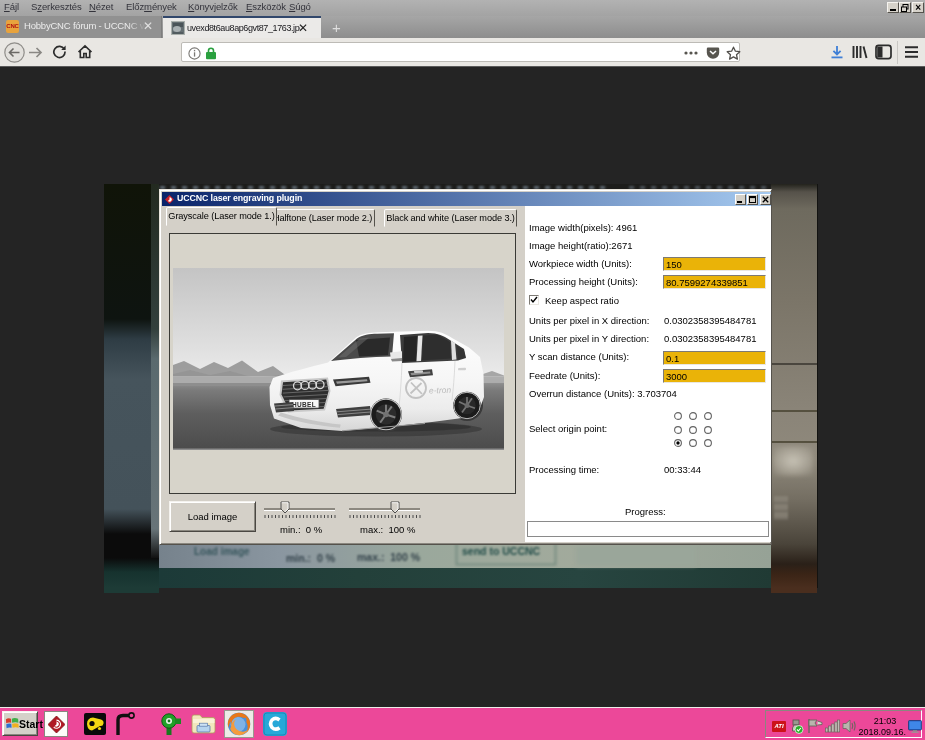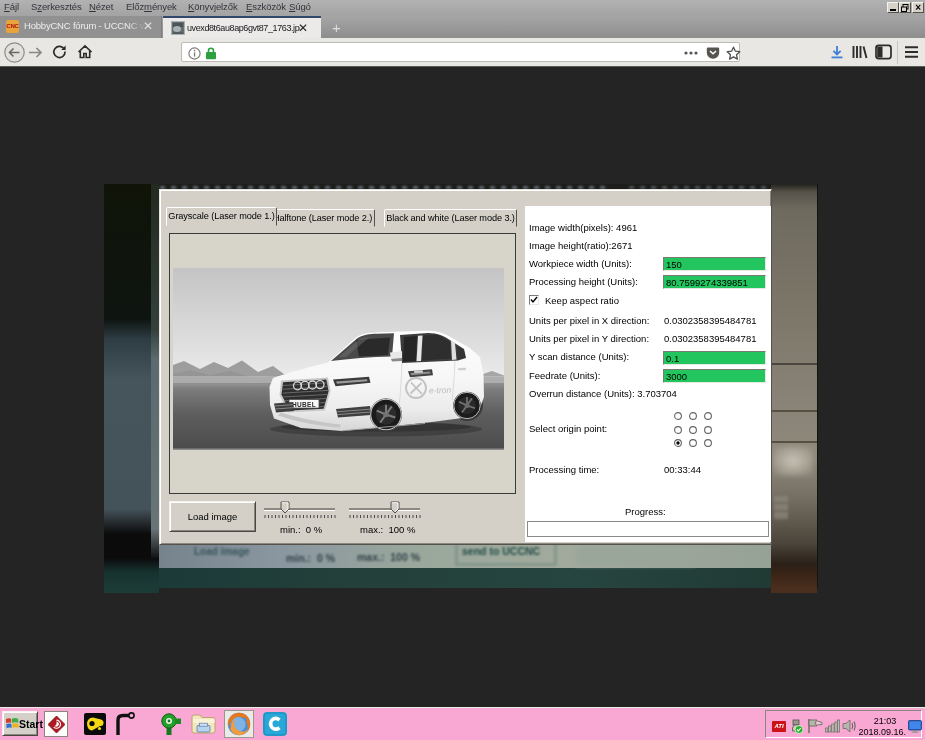--- a/index.html
+++ b/index.html
@@ -22,23 +22,23 @@
 #photo{left:104px;top:117px;width:714px;height:404px;background:#131311}
 
 #plugin{left:55px;top:5px;width:613px;height:356px;background:#d4d0c8;border:1px solid;border-color:#e8e4dc #55524c #55524c #e8e4dc;box-shadow:inset 1px 1px 0 #fff,inset -1px -1px 0 #8a877f}
 #ptitle{left:2px;top:2px;width:609px;height:14px;background:linear-gradient(90deg,#0a246a,#a6caf0);color:#fff;font-weight:bold;font-size:8.8px;letter-spacing:-0.1px}
 .tbtn{position:absolute;top:1.5px;width:11px;height:11px;background:#d4d0c8;border:1px solid;border-color:#fff #55524c #55524c #fff;font-size:8px;text-align:center;line-height:9px;color:#000}
 #rpanel{left:365px;top:16px;width:246px;height:336px;background:#fff}
 .ptab{position:absolute;top:18px;height:18px;background:#d4d0c8;border:1px solid;border-color:#fff #55524c transparent #fff;border-radius:2px 2px 0 0;font-size:9.2px;letter-spacing:-0.1px;color:#000;text-align:center;line-height:17px;white-space:nowrap}
 #picbox{left:9px;top:43px;width:347px;height:261px;border:1px solid #3a3a36;background:#d6d3c9}
 .pbtn{position:absolute;background:#d4d0c8;border:1px solid;border-color:#f4f2ee #4a4742 #4a4742 #f4f2ee;box-shadow:inset 1px 1px 0 #fff,inset -1px -1px 0 #8a877f;font-size:9.5px;color:#000;display:flex;align-items:center;justify-content:center;text-align:center}
 .ptxt{position:absolute;font-size:9.5px;color:#000;white-space:nowrap}
-.pbox{position:absolute;height:14px;background:#22c55e;border:1px solid;border-color:#7d7a74 #e9e7e1 #e9e7e1 #7d7a74;font-size:9.5px;color:#000;padding:1px 2px;line-height:11px}
-
-#taskbar{left:0;top:707px;width:925px;height:33px;background:#f9a8d4;border-top:1px solid #eeece8}
+.pbox{position:absolute;height:14px;background:#eab308;border:1px solid;border-color:#7d7a74 #e9e7e1 #e9e7e1 #7d7a74;font-size:9.5px;color:#000;padding:1px 2px;line-height:11px}
+
+#taskbar{left:0;top:707px;width:925px;height:33px;background:#ec4899;border-top:1px solid #eeece8}
 </style></head>
 <body>
 <div class="a" id="menubar">
   <span style="left:4px"><u>F</u>ájl</span>
   <span style="left:31px">S<u>z</u>erkesztés</span>
   <span style="left:89px"><u>N</u>ézet</span>
   <span style="left:126px">Előz<u>m</u>ények</span>
   <span style="left:188px"><u>K</u>önyvjelzők</span>
   <span style="left:246px"><u>E</u>szközök</span>
   <span style="left:289px"><u>S</u>úgó</span>
@@ -140,20 +140,37 @@
     <div class="a" style="left:670px;top:312px;width:14px;height:24px;background:repeating-linear-gradient(#8a8478 0,#8a8478 5px,#6a655c 8px);filter:blur(1px);opacity:0.8"></div>
     <div class="a" style="left:55px;top:361px;width:612px;height:43px;background:linear-gradient(90deg,#76828c 0,#8a96a0 120px,#9aa89c 260px,#a2aa9c 420px,#96a296 612px)"></div>
     <div class="a" style="left:55px;top:384px;width:612px;height:20px;background:linear-gradient(90deg,#1c3a38 0,#23403a 200px,#274540 420px,#203a34 612px)"></div>
     <div class="a" style="left:90px;top:362px;width:100px;height:12px;color:#37565c;font-weight:bold;font-size:10px;filter:blur(1.2px)">Load image</div>
     <div class="a" style="left:182px;top:368px;width:80px;height:12px;color:#33424a;font-weight:bold;font-size:10.5px;filter:blur(1px)">min.:&nbsp; 0 %</div>
     <div class="a" style="left:253px;top:367px;width:90px;height:12px;color:#33424a;font-weight:bold;font-size:10.5px;filter:blur(1px)">max.:&nbsp; 100 %</div>
     <div class="a" style="left:352px;top:357px;width:100px;height:24px;border:1.5px solid #55756a;filter:blur(1.5px)"></div>
     <div class="a" style="left:358px;top:361px;width:95px;height:12px;color:#1e4a46;font-weight:bold;font-size:10.5px;filter:blur(1.1px)">send to UCCNC</div>
     <div class="a" style="left:472px;top:362px;width:120px;height:20px;background:#9aa69a;filter:blur(2px)"></div>
     <div class="a" id="plugin">
+      <div class="a" id="ptitle">
+        <svg class="a" style="left:3px;top:2.5px" width="9" height="9" viewBox="0 0 9 9">
+            <path d="M4.5 0L9 4.5 4.5 9 0 4.5z" fill="#c81e28"></path>
+            <path d="M4.5 2.2a2.3 2.3 0 1 1-1.6 3.9l1.6-1.6z" fill="#fff"></path>
+          </svg>
+        <span class="a" style="left:15px;top:1px">UCCNC laser engraving plugin</span>
+        <div class="tbtn" style="left:572.5px">
+            <div style="position:absolute;left:1.5px;bottom:1px;width:5px;height:1.5px;background:#000"></div>
+          </div>
+        <div class="tbtn" style="left:584.5px"><svg width="7" height="7" viewBox="0 0 7 7" style="margin-top:1px">
+              <rect x="0.5" y="0.5" width="6" height="6" fill="none" stroke="#000"></rect>
+              <rect x="0.5" y="0.5" width="6" height="1.6" fill="#000"></rect>
+            </svg></div>
+        <div class="tbtn" style="left:597.5px"><svg width="7" height="7" viewBox="0 0 7 7" style="margin-top:1px">
+              <path d="M0.8 0.8 L6.2 6.2 M6.2 0.8 L0.8 6.2" stroke="#000" stroke-width="1.3"></path>
+            </svg></div>
+      </div>
       <div class="ptab" style="left:6px;top:17px;width:111px;height:19px;z-index:2;box-shadow:0 2px 0 #d4d0c8">Grayscale (Laser mode 1.)</div>
       <div class="ptab" style="left:110px;top:19px;width:105px">Halftone (Laser mode 2.)</div>
       <div class="ptab" style="left:224px;top:19px;width:133px">Black and white (Laser mode 3.)</div>
       <div class="a" id="rpanel">
         <div class="ptxt" style="left:4px;top:16px">Image width(pixels): 4961</div>
         <div class="ptxt" style="left:4px;top:34px">Image height(ratio):2671</div>
         <div class="ptxt" style="left:4px;top:52px">Workpiece width (Units):</div>
         <div class="pbox" style="left:138px;top:51px;width:103px">150</div>
         <div class="ptxt" style="left:4px;top:70px">Processing height (Units):</div>
         <div class="pbox" style="left:138px;top:69px;width:103px">80.7599274339851</div>

